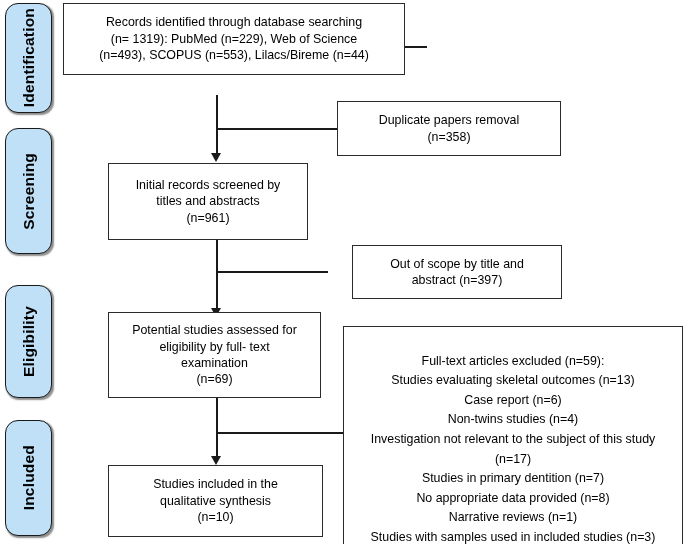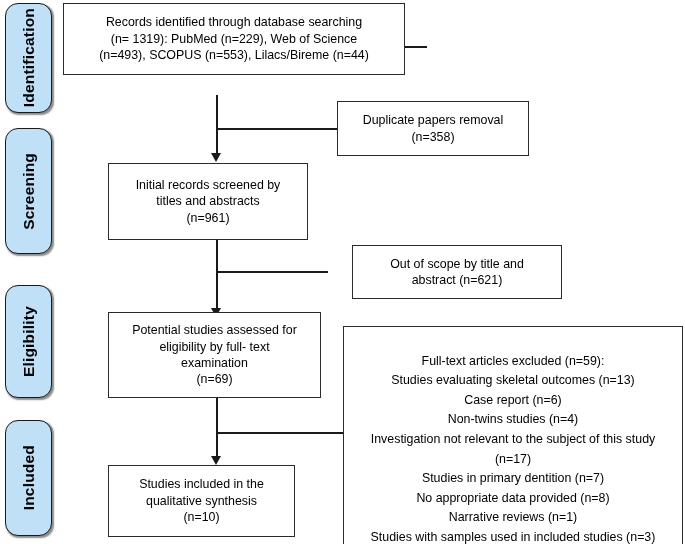--- a/index.html
+++ b/index.html
@@ -114,34 +114,34 @@
   <div class="arrow-head" style="left:211px; top:456px;"></div>
   <div class="conn-h" style="left:216px; top:432px; width:127px;"></div>
 
   <div class="flow-box" style="left:63px; top:3px; width:342px; height:72px;">
     <span class="box-text">Records identified through database searching
 (n= 1319): PubMed (n=229), Web of Science
 (n=493), SCOPUS (n=553), Lilacs/Bireme (n=44)</span>
   </div>
 
 
-  <div class="flow-box" style="left:337px; top:101px; width:192px; height:55px;">
+  <div class="flow-box" style="left:337px; top:101px; width:224px; height:55px;">
     <span class="box-text">Duplicate papers removal
 (n=358)</span>
   </div>
 
   <div class="flow-box" style="left:108px; top:163px; width:200px; height:77px;">
     <span class="box-text">Initial records screened by
 titles and abstracts
 (n=961)</span>
   </div>
 
   <div class="flow-box" style="left:352px; top:245px; width:210px; height:54px;">
     <span class="box-text">Out of scope by title and
-abstract (n=621)</span>
+abstract (n=397)</span>
   </div>
 
   <div class="flow-box" style="left:108px; top:312px; width:213px; height:86px;">
     <span class="box-text">Potential studies assessed for
 eligibility by full- text
 examination
 (n=69)</span>
   </div>
 
   <div class="flow-box big" style="left:343px; top:326px; width:340px; height:247px;">
@@ -150,19 +150,19 @@
 Case report (n=6)
 Non-twins studies (n=4)
 Investigation not relevant to the subject of this study
 (n=17)
 Studies in primary dentition (n=7)
 No appropriate data provided (n=8)
 Narrative reviews (n=1)
 Studies with samples used in included studies (n=3)</span>
   </div>
 
-  <div class="flow-box" style="left:108px; top:465px; width:187px; height:72px;">
+  <div class="flow-box" style="left:108px; top:465px; width:215px; height:72px;">
     <span class="box-text">Studies included in the
 qualitative synthesis
 (n=10)</span>
   </div>
 
 </div>
 
 </body></html>

